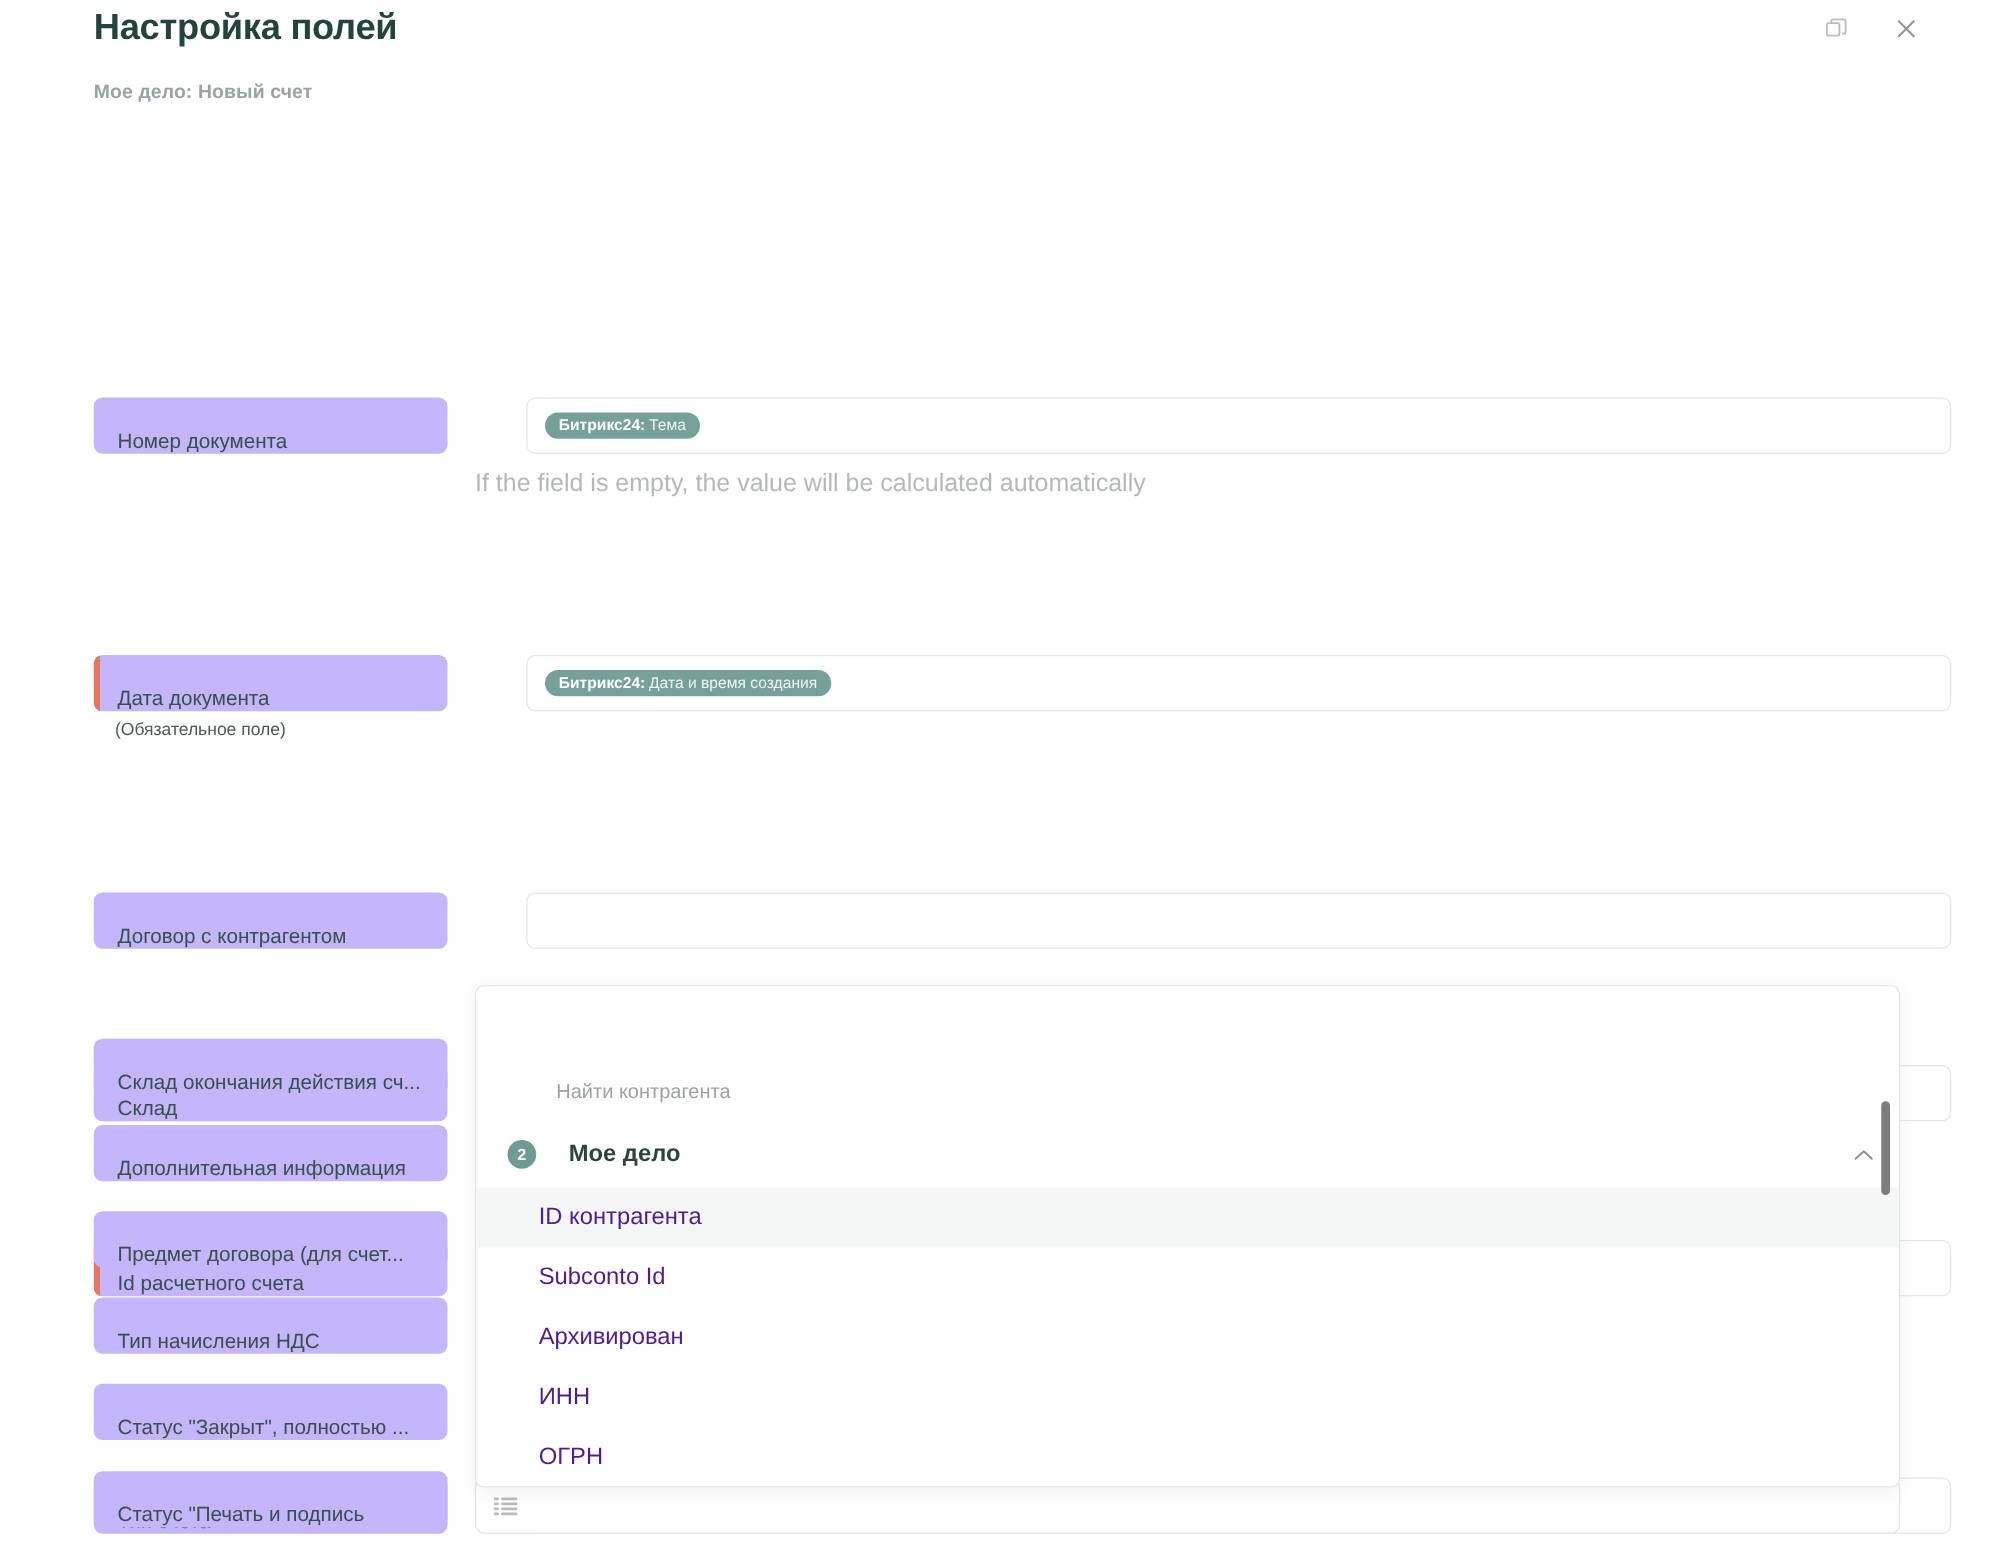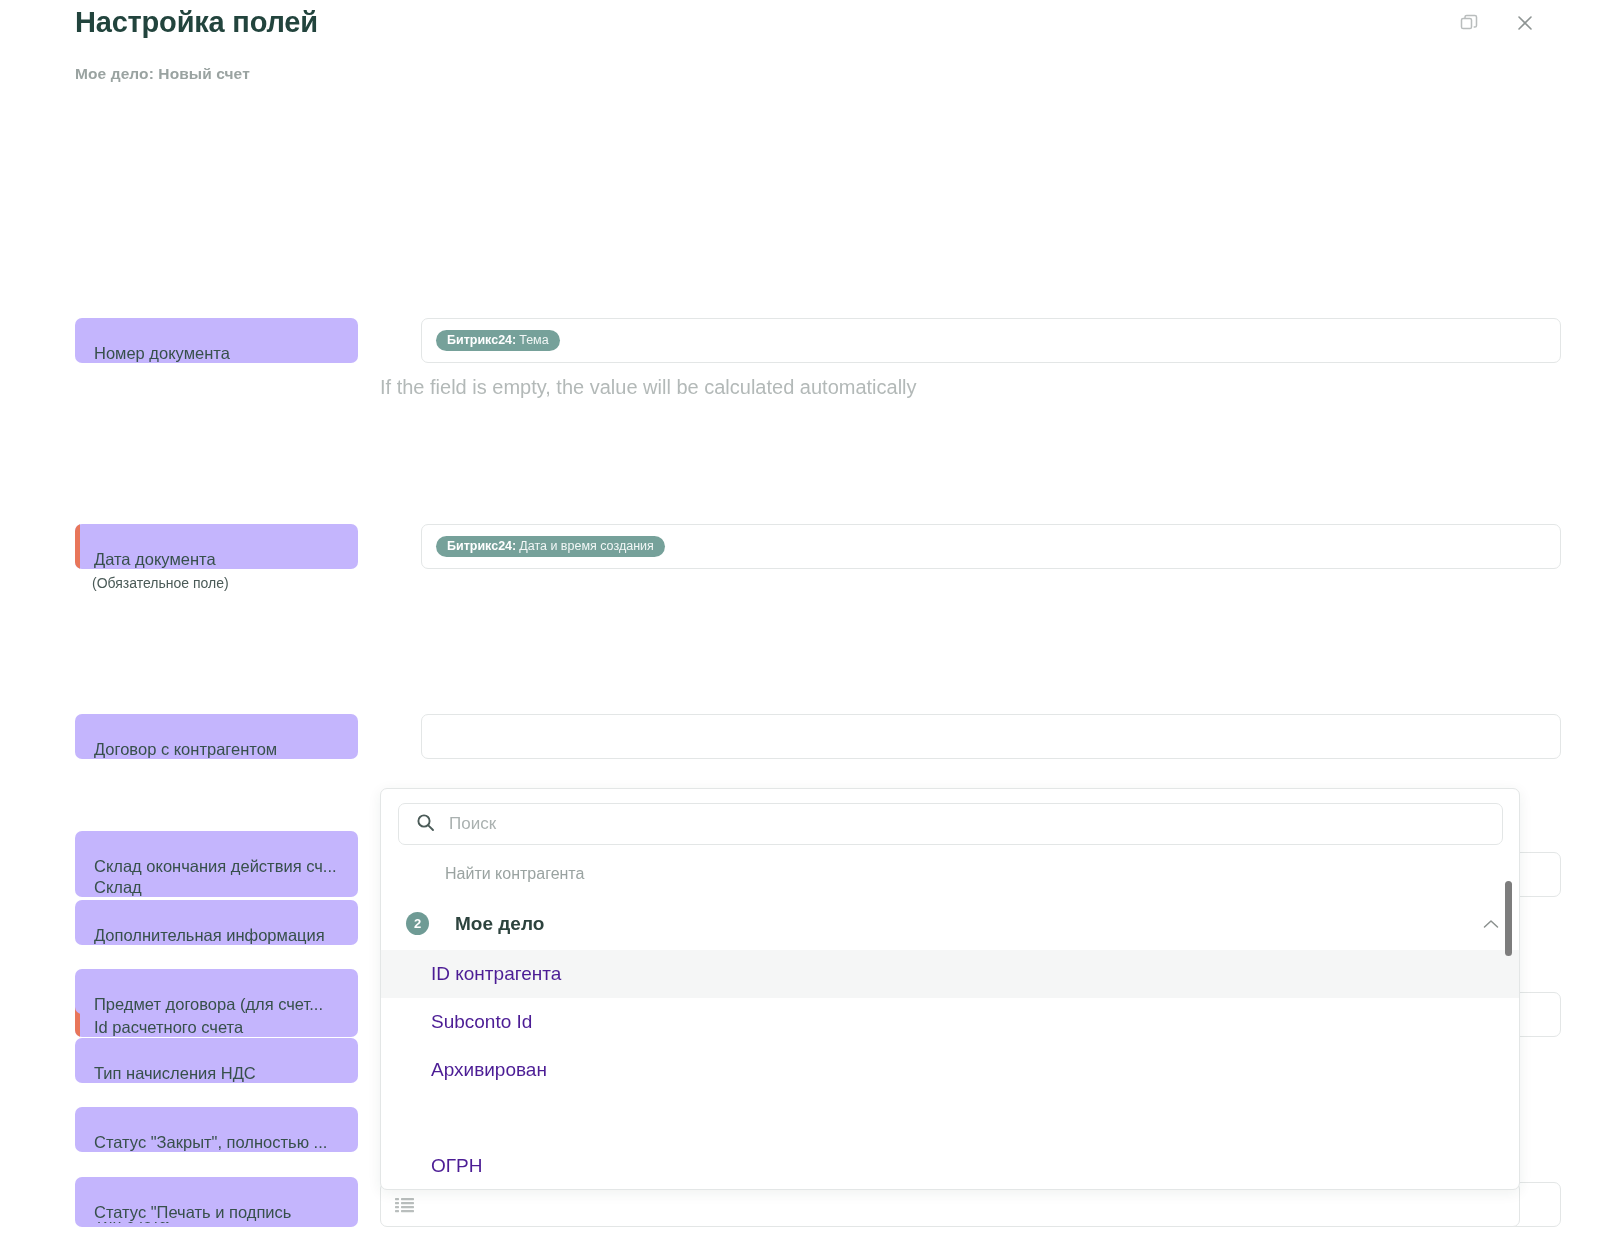--- a/index.html
+++ b/index.html
@@ -416,45 +416,37 @@
         <rect x="0" y="9" width="4" height="2.2" rx="0.6" fill="#b9bebd"></rect>
         <rect x="6" y="9" width="13" height="2.2" rx="0.6" fill="#b9bebd"></rect>
         <rect x="0" y="13" width="4" height="2.2" rx="0.6" fill="#b9bebd"></rect>
         <rect x="6" y="13" width="13" height="2.2" rx="0.6" fill="#b9bebd"></rect>
       </svg>
     </span>
   </div>
 
   <div class="dropdown">
 
-    <div class="dd-search">
-      <span>
-        <svg width="19" height="19" viewBox="0 0 19 19" fill="none">
-          <circle cx="8" cy="8" r="5.6" stroke="#4b5b58" stroke-width="1.9"></circle>
-          <path d="M12.3 12.3 L17 17" stroke="#4b5b58" stroke-width="1.9" stroke-linecap="round"></path>
-        </svg>
-      </span>
-      <input type="text" placeholder="Поиск" style="">
-    </div>
 
     <div class="dd-section-label">Найти контрагента</div>
 
     <div class="dd-group">
       <span class="badge">2</span>
       <span class="dd-group-title">Мое дело</span>
       <span class="chev">
         <svg width="16" height="10" viewBox="0 0 16 10" fill="none">
           <path d="M1.5 8 L8 2 L14.5 8" stroke="#8b918f" stroke-width="1.5" stroke-linecap="round" stroke-linejoin="round"></path>
         </svg>
       </span>
     </div>
 
     <div class="dd-item sel" style="top:161px">ID контрагента</div>
     <div class="dd-item" style="top:209px">Subconto Id</div>
     <div class="dd-item" style="top:257px">Архивирован</div>
+    <div class="dd-item" style="top:305px">ИНН</div>
     <div class="dd-item" style="top:353px">ОГРН</div>
 
     <div class="dd-scrollbar">
       <div class="dd-thumb"></div>
     </div>
   </div>
 
 </div>
 
 </body></html>

